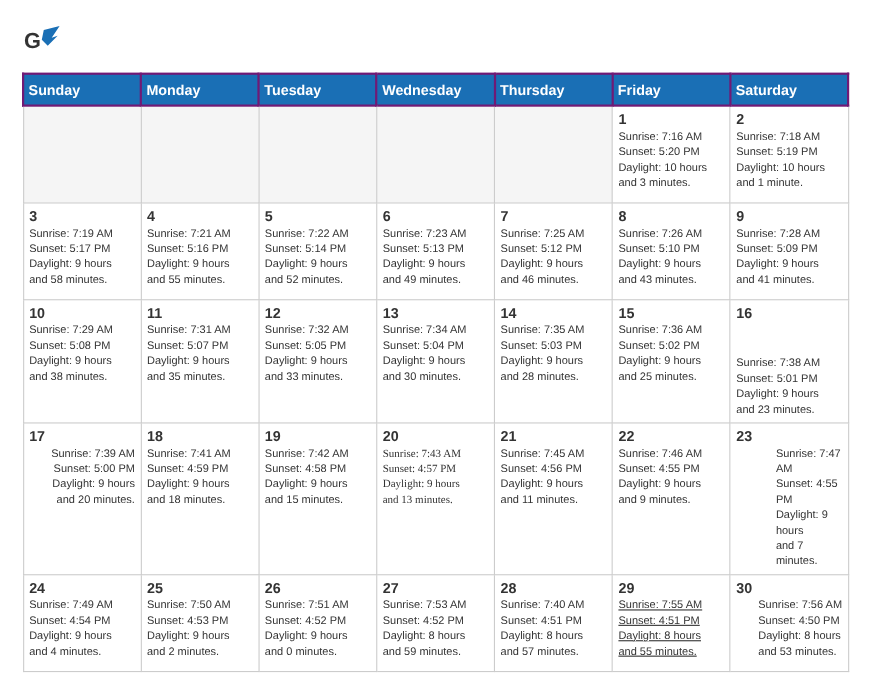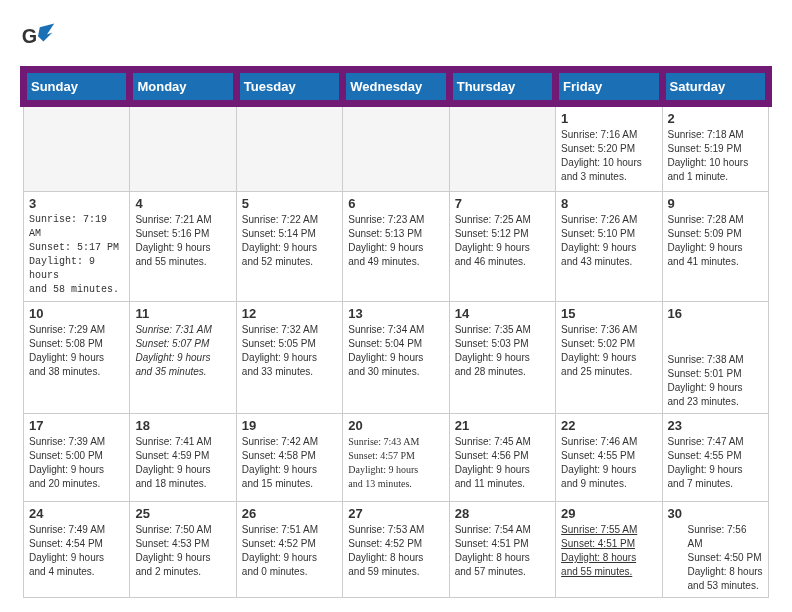--- a/index.html
+++ b/index.html
@@ -48,21 +48,21 @@
       border-collapse: collapse;
       table-layout: fixed;
     }
     th {
       background-color: #1a6fb5;
       color: #fff;
       font-size: 13px;
       font-weight: bold;
       padding: 6px 4px;
       text-align: left;
-      border: 7px solid #701a75;
+      border: 2px solid #701a75;
     }
     td {
       border: 1px solid #ccc;
       vertical-align: top;
       padding: 4px 5px;
       font-size: 10.5px;
       color: #333;
       height: 88px;
       background: #fff;
     }
@@ -131,21 +131,21 @@
           <span class="day-num">2</span>
           <div class="cell-info" style="white-space: pre-line;">Sunrise: 7:18 AM
 Sunset: 5:19 PM
 Daylight: 10 hours
 and 1 minute.</div>
         </td>
       </tr>
       <tr>
         <td>
           <span class="day-num">3</span>
-          <div class="cell-info" style="white-space: pre-line; font-family: Liberation Mono, monospace;">Sunrise: 7:19 AM
+          <div class="cell-info" style="white-space: pre-line;">Sunrise: 7:19 AM
 Sunset: 5:17 PM
 Daylight: 9 hours
 and 58 minutes.</div>
         </td>
         <td>
           <span class="day-num">4</span>
           <div class="cell-info" style="white-space: pre-line;">Sunrise: 7:21 AM
 Sunset: 5:16 PM
 Daylight: 9 hours
 and 55 minutes.</div>
@@ -189,21 +189,21 @@
       <tr>
         <td>
           <span class="day-num">10</span>
           <div class="cell-info" style="white-space: pre-line;">Sunrise: 7:29 AM
 Sunset: 5:08 PM
 Daylight: 9 hours
 and 38 minutes.</div>
         </td>
         <td>
           <span class="day-num">11</span>
-          <div class="cell-info" style="white-space: pre-line; font-style: italic;">Sunrise: 7:31 AM
+          <div class="cell-info" style="white-space: pre-line;">Sunrise: 7:31 AM
 Sunset: 5:07 PM
 Daylight: 9 hours
 and 35 minutes.</div>
         </td>
         <td>
           <span class="day-num">12</span>
           <div class="cell-info" style="white-space: pre-line;">Sunrise: 7:32 AM
 Sunset: 5:05 PM
 Daylight: 9 hours
 and 33 minutes.</div>
@@ -233,21 +233,21 @@
           <span class="day-num">16</span>
           <div class="cell-info" style="white-space: pre-line; margin-top: 32px;">Sunrise: 7:38 AM
 Sunset: 5:01 PM
 Daylight: 9 hours
 and 23 minutes.</div>
         </td>
       </tr>
       <tr>
         <td>
           <span class="day-num">17</span>
-          <div class="cell-info" style="white-space: pre-line;">Sunrise: 7:39 AM
+          <div class="cell-info" style="white-space: pre-line; text-align: right;">Sunrise: 7:39 AM
 Sunset: 5:00 PM
 Daylight: 9 hours
 and 20 minutes.</div>
         </td>
         <td>
           <span class="day-num">18</span>
           <div class="cell-info" style="white-space: pre-line;">Sunrise: 7:41 AM
 Sunset: 4:59 PM
 Daylight: 9 hours
 and 18 minutes.</div>
@@ -275,21 +275,21 @@
         </td>
         <td>
           <span class="day-num">22</span>
           <div class="cell-info" style="white-space: pre-line;">Sunrise: 7:46 AM
 Sunset: 4:55 PM
 Daylight: 9 hours
 and 9 minutes.</div>
         </td>
         <td>
           <span class="day-num">23</span>
-          <div class="cell-info" style="white-space: pre-line;">Sunrise: 7:47 AM
+          <div class="cell-info" style="white-space: pre-line; margin-left: 36px;">Sunrise: 7:47 AM
 Sunset: 4:55 PM
 Daylight: 9 hours
 and 7 minutes.</div>
         </td>
       </tr>
       <tr>
         <td>
           <span class="day-num">24</span>
           <div class="cell-info" style="white-space: pre-line;">Sunrise: 7:49 AM
 Sunset: 4:54 PM
@@ -312,21 +312,21 @@
         </td>
         <td>
           <span class="day-num">27</span>
           <div class="cell-info" style="white-space: pre-line;">Sunrise: 7:53 AM
 Sunset: 4:52 PM
 Daylight: 8 hours
 and 59 minutes.</div>
         </td>
         <td>
           <span class="day-num">28</span>
-          <div class="cell-info" style="white-space: pre-line;">Sunrise: 7:54 AM
+          <div class="cell-info" style="white-space: pre-line;">Sunrise: 7:40 AM
 Sunset: 4:51 PM
 Daylight: 8 hours
 and 57 minutes.</div>
         </td>
         <td>
           <span class="day-num">29</span>
           <div class="cell-info" style="white-space: pre-line; text-decoration: underline;">Sunrise: 7:55 AM
 Sunset: 4:51 PM
 Daylight: 8 hours
 and 55 minutes.</div>

